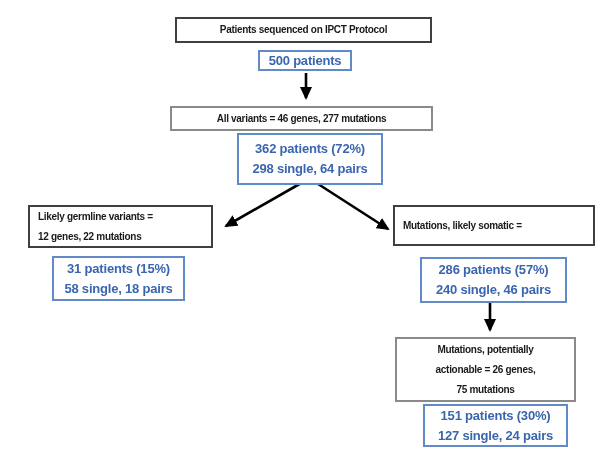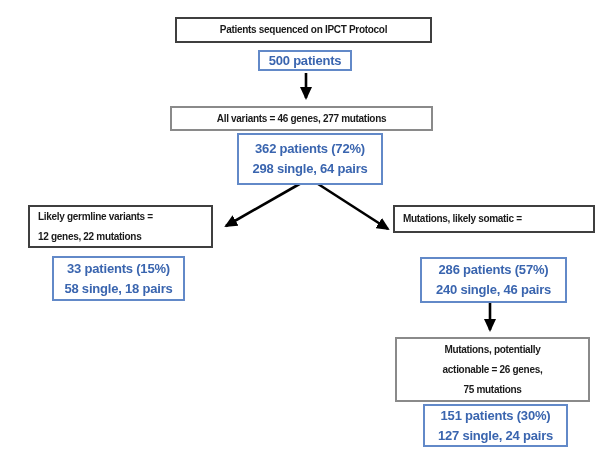--- a/index.html
+++ b/index.html
@@ -80,33 +80,33 @@
   <div class="node stat-box" style="left:237px;top:133px;width:146px;height:52px;">
     <div class="line">362 patients (72%)</div>
     <div class="line">298 single, 64 pairs</div>
   </div>
 
   <div class="node label-box align-left" style="left:28px;top:205px;width:185px;height:43px;">
     <div class="line">Likely germline variants =</div>
     <div class="line">12 genes, 22 mutations</div>
   </div>
   <div class="node stat-box" style="left:52px;top:256px;width:133px;height:45px;">
-    <div class="line">33 patients (15%)</div>
+    <div class="line">31 patients (15%)</div>
     <div class="line">58 single, 18 pairs</div>
   </div>
 
-  <div class="node label-box align-left" style="left:393px;top:205px;width:202px;height:28px;">
+  <div class="node label-box align-left" style="left:393px;top:205px;width:202px;height:41px;">
     <div class="line">Mutations, likely somatic =</div>
   </div>
   <div class="node stat-box" style="left:420px;top:257px;width:147px;height:46px;">
     <div class="line">286 patients (57%)</div>
     <div class="line">240 single, 46 pairs</div>
   </div>
 
-  <div class="node label-box gray" style="left:395px;top:337px;width:195px;height:65px;align-items:center;">
+  <div class="node label-box gray" style="left:395px;top:337px;width:181px;height:65px;align-items:center;">
     <div class="line">Mutations, potentially</div>
     <div class="line">actionable = 26 genes,</div>
     <div class="line">75 mutations</div>
   </div>
   <div class="node stat-box" style="left:423px;top:404px;width:145px;height:43px;">
     <div class="line">151 patients (30%)</div>
     <div class="line">127 single, 24 pairs</div>
   </div>
 
 </div>

